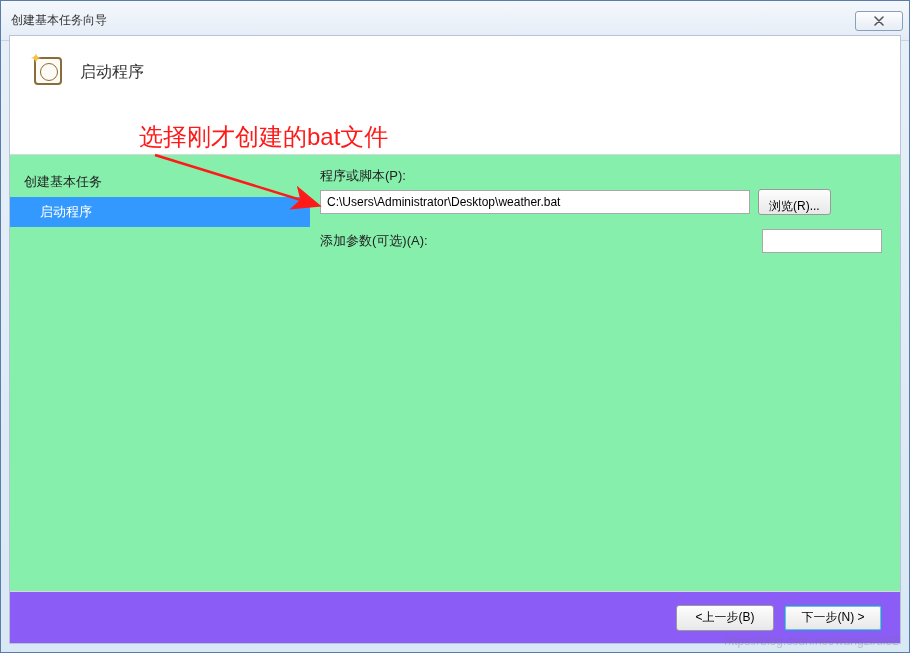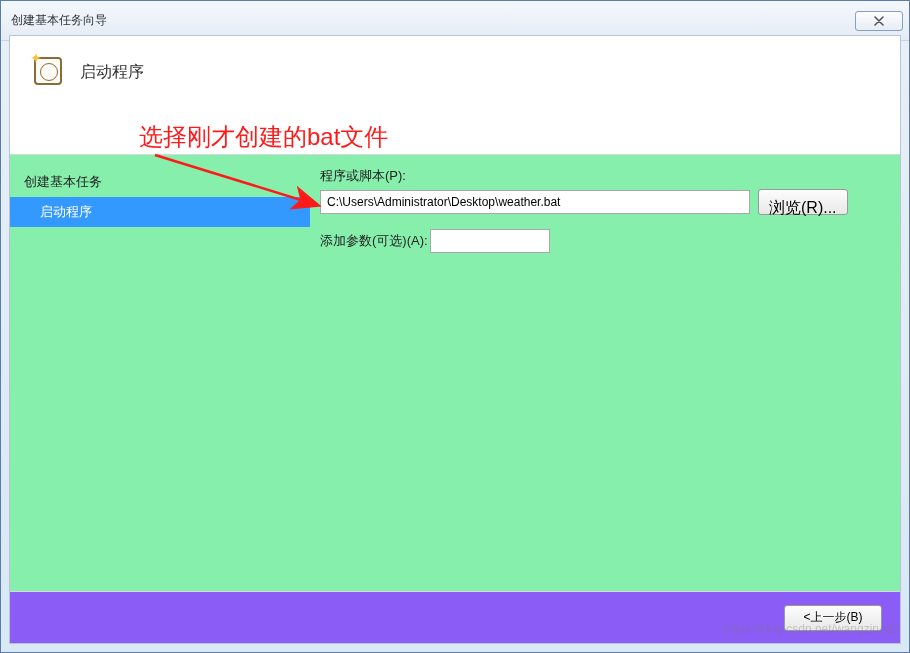--- a/index.html
+++ b/index.html
@@ -148,27 +148,28 @@
       font-size: 12px;
       font-family: inherit;
     }
     .row-program { display: flex; align-items: center; gap: 8px; }
     .browse-btn {
       height: 26px;
       padding: 8px 10px;
       border: 1px solid #999;
       background: linear-gradient(#fdfdfd, #e8e8e8);
       border-radius: 3px;
-      font-size: 16px;
+      font-size: 12px;
       cursor: pointer;
       font-family: inherit;
     }
     .label-input-row {
       display: flex;
       align-items: center;
+      justify-content: space-between;
       width: 562px;
       margin-top: 14px;
     }
     .button-bar {
       position: absolute;
       left: 0; right: 0; bottom: 0;
       height: 52px;
       background: #8b5cf6;
       border-top: 1px solid #d8d8d8;
       display: flex;
@@ -205,21 +206,21 @@
     .arrow-svg {
       position: absolute;
       left: 148px;
       top: 148px;
       z-index: 9;
       pointer-events: none;
     }
     .watermark {
       position: absolute;
       right: 10px;
-      bottom: 16px;
+      bottom: 4px;
       font-size: 12px;
       color: rgba(120,120,120,0.35);
       z-index: 20;
       pointer-events: none;
       font-family: Arial, sans-serif;
     }
   </style>
 </head>
 <body>
 
@@ -265,20 +266,21 @@
           <span class="form-label">添加参数(可选)(A):</span>
           <input type="text" class="small-input" value="" style="">
         </div>
 
 
       </div>
     </div>
 
     <div class="button-bar">
       <button class="wiz-btn">&lt;上一步(B)</button>
+      <button class="wiz-btn default">下一步(N) &gt;</button>
     </div>
 
   </div>
 
   <div class="annotation">选择刚才创建的bat文件</div>
 
   <svg class="arrow-svg" width="180" height="70">
     <defs>
       <marker id="ah" markerWidth="12" markerHeight="10" refX="10" refY="5" orient="auto">
         <path d="M0,0 L12,5 L0,10 L3,5 Z" fill="#ff1a1a"></path>

